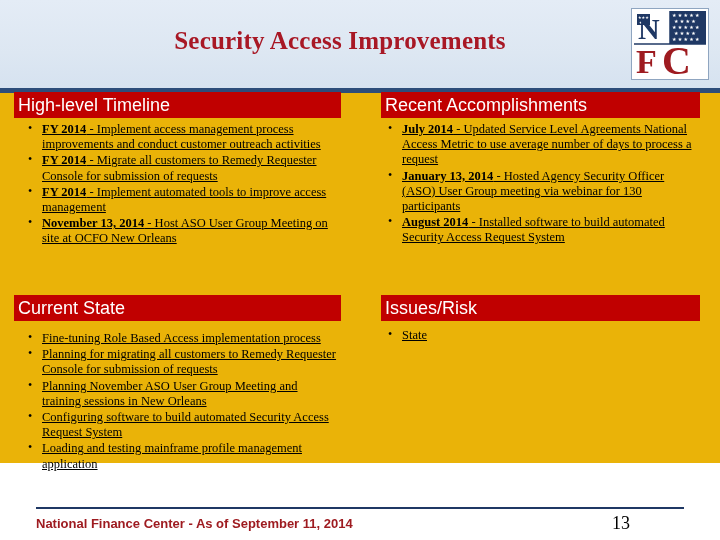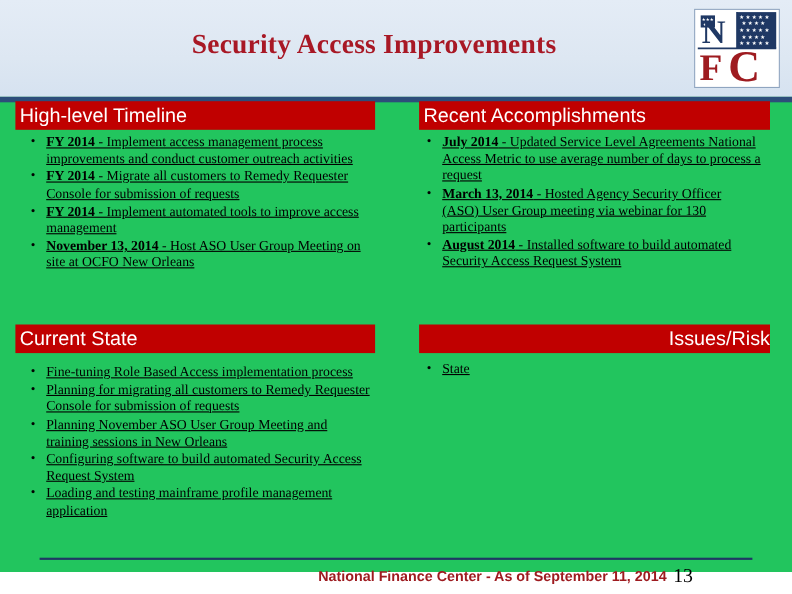--- a/index.html
+++ b/index.html
@@ -9,22 +9,22 @@
   body {
     width: 720px;
     height: 540px;
     overflow: hidden;
     background: #ffffff;
     font-family: "Liberation Sans", sans-serif;
   }
   .slide {
     position: relative;
     width: 720px;
-    height: 520px;
-    background: #22c55e;
+    height: 463px;
+    background: #eab308;
   }
 
   
   .header-band {
     position: absolute;
     left: 0; top: 0;
     width: 720px;
     height: 88px;
     background: linear-gradient(to bottom, #e4ecf6 0%, #dde7f2 60%, #d6e2f0 100%);
   }
@@ -78,21 +78,21 @@
     font-size: 18px;
     line-height: 26px;
     padding-left: 4px;
     box-sizing: border-box;
     white-space: nowrap;
     overflow: hidden;
   }
   .bar-tl { left: 14px;  top: 92px;  width: 327px; }
   .bar-tr { left: 381px; top: 92px;  width: 319px; }
   .bar-bl { left: 14px;  top: 295px; width: 327px; }
-  .bar-br { left: 381px; top: 295px; width: 319px; text-align: right; }
+  .bar-br { left: 381px; top: 295px; width: 319px; }
 
   
   ul.bullets {
     position: absolute;
     margin: 0;
     padding: 0;
     list-style: none;
     font-family: "Liberation Serif", serif;
     font-size: 12.5px;
     line-height: 15.2px;
@@ -127,21 +127,21 @@
     top: 507px;
     width: 648px;
     height: 2px;
     background: #1f3864;
   }
   .footer-text {
     position: absolute;
     left: 36px;
     top: 515px;
     width: 570px;
-    text-align: right;
+    text-align: left;
     font-family: "Liberation Sans", sans-serif;
     font-weight: bold;
     font-size: 13px;
     line-height: 18px;
     color: #9e1b20;
     white-space: nowrap;
   }
   .page-number {
     position: absolute;
     left: 612px;
@@ -199,21 +199,21 @@
   <div class="bar bar-br">Issues/Risk</div>
 
   <ul class="bullets list-tl">
       <li><b>FY 2014</b><span> - Implement access management process improvements and conduct customer outreach activities</span></li>
       <li><b>FY 2014</b><span> - Migrate all customers to Remedy Requester Console for submission of requests</span></li>
       <li><b>FY 2014</b><span> - Implement automated tools to improve access management</span></li>
       <li><b>November 13, 2014</b><span> - Host ASO User Group Meeting on site at OCFO New Orleans</span></li>
     </ul>
   <ul class="bullets list-tr">
       <li><b>July 2014</b><span> - Updated Service Level Agreements National Access Metric to use average number of days to process a request</span></li>
-      <li><b>March 13, 2014</b><span> - Hosted Agency Security Officer (ASO) User Group meeting via webinar for 130 participants</span></li>
+      <li><b>January 13, 2014</b><span> - Hosted Agency Security Officer (ASO) User Group meeting via webinar for 130 participants</span></li>
       <li><b>August 2014</b><span> - Installed software to build automated Security Access Request System</span></li>
     </ul>
   <ul class="bullets list-bl">
       <li><span>Fine-tuning Role Based Access implementation process</span></li>
       <li><span>Planning for migrating all customers to Remedy Requester Console for submission of requests</span></li>
       <li><span>Planning November ASO User Group Meeting and training sessions in New Orleans</span></li>
       <li><span>Configuring software to build automated Security Access Request System</span></li>
       <li><span>Loading and testing mainframe profile management application</span></li>
     </ul>
   <ul class="bullets list-br">

